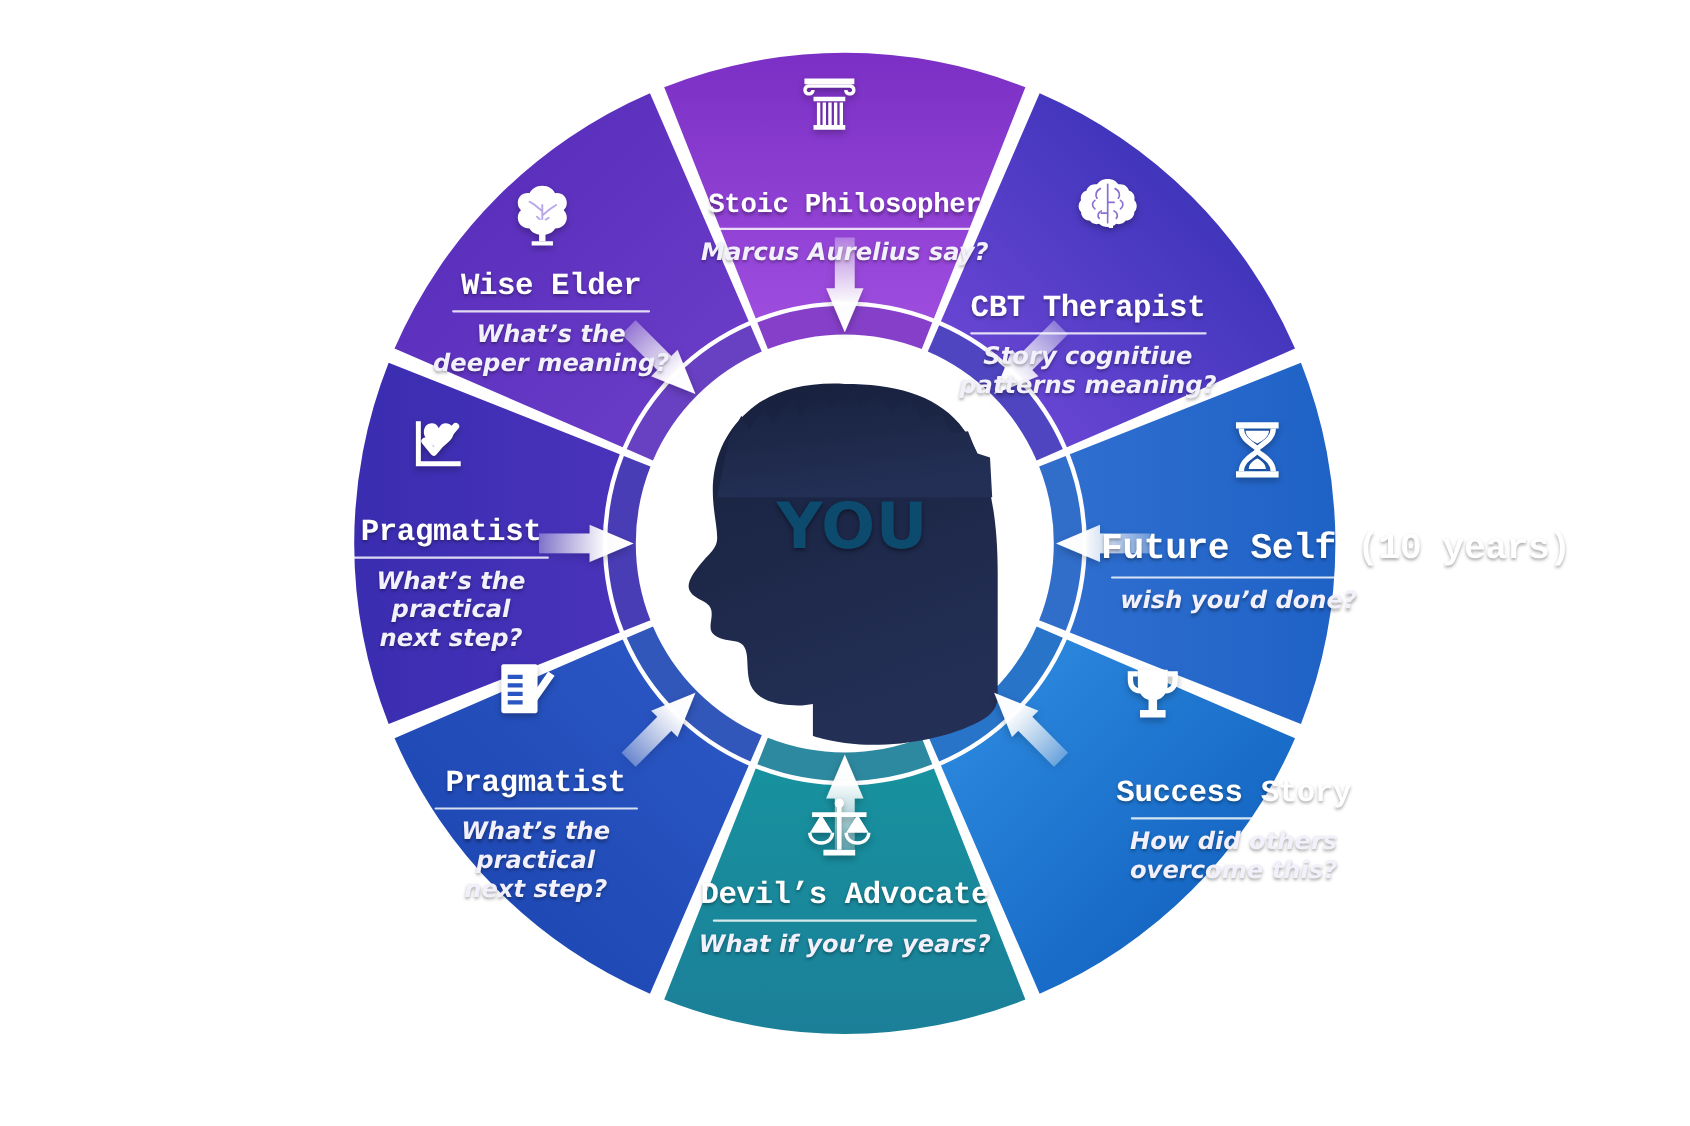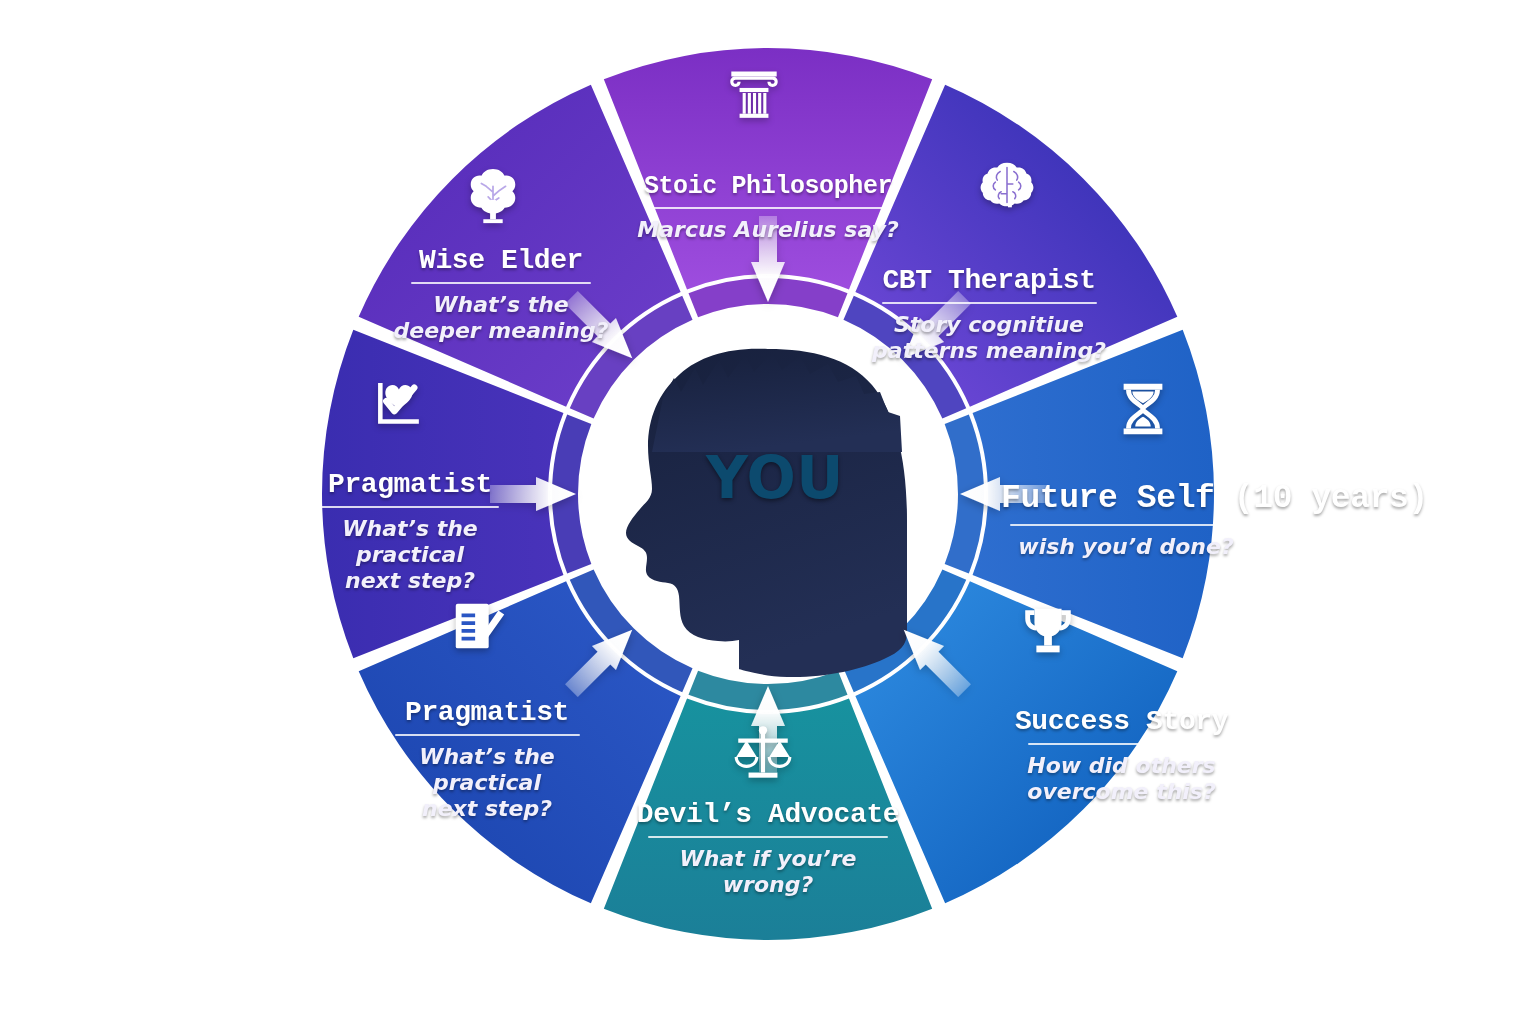--- a/index.html
+++ b/index.html
@@ -239,21 +239,21 @@
       </svg></div>
       <div class="seg-label" style="width: 215px; left: 971px; top: 707px; margin-left: 43px;"><div class="seg-title">Success Story</div><div class="seg-rule" style="width: 188px;"></div><div class="seg-q">How did others</div><div class="seg-q">overcome this?</div></div>
       <div class="seg-icon" style="left: 730px; top: 722px;"><svg width="66" height="66" viewBox="0 0 64 64">
         <circle fill="#ffffff" cx="32" cy="8" r="4"></circle>
         <path fill="#ffffff" d="M30 11h4v38h-4z"></path>
         <path fill="#ffffff" d="M8 16h48v4H8z"></path>
         <path fill="#ffffff" d="M6 34h20L16 18zM38 34h20L48 18z"></path>
         <path fill="none" stroke="#ffffff" stroke-width="3" d="M6 34c0 5 4 9 10 9s10-4 10-9M38 34c0 5 4 9 10 9s10-4 10-9"></path>
         <path fill="#ffffff" d="M18 49h28v5H18z"></path>
       </svg></div>
-      <div class="seg-label" style="width: 270px; left: 633px; top: 800px;"><div class="seg-title">Devil’s Advocate</div><div class="seg-rule" style="width: 240px;"></div><div class="seg-q">What if you’re wrong?</div></div>
+      <div class="seg-label" style="width: 270px; left: 633px; top: 800px;"><div class="seg-title">Devil’s Advocate</div><div class="seg-rule" style="width: 240px;"></div><div class="seg-q">What if you’re years?</div></div>
       <div class="seg-icon" style="left: 448px; top: 596px;"><svg width="62" height="62" viewBox="0 0 64 64">
         <rect fill="#ffffff" x="8" y="8" width="34" height="46" rx="2"></rect>
         <path fill="#2a56c4" d="M14 18h14v4H14zm0 8h14v4H14zm0 8h14v4H14zm0 8h14v4H14z"></path>
         <path fill="#ffffff" d="M30 36l9 10 19-27-6-4-14 20-4-5z"></path>
       </svg></div>
       <div class="seg-label" style="width: 215px; left: 379.5px; top: 698px;"><div class="seg-title">Pragmatist</div><div class="seg-rule" style="width: 185px;"></div><div class="seg-q">What’s the practical</div><div class="seg-q">next step?</div></div>
       <div class="seg-icon" style="left: 369px; top: 374px;"><svg width="58" height="58" viewBox="0 0 64 64">
         <path fill="#ffffff" d="M10 10h5v40h40v5H10z"></path>
         <path fill="#ffffff" d="M40 12c-3 0-6 2-7 5-1-3-4-5-7-5-5 0-8 4-8 9 0 9 15 17 15 17s15-8 15-17c0-5-3-9-8-9z"></path>
         <path fill="none" stroke="#ffffff" stroke-width="7" stroke-linecap="round" stroke-linejoin="round" d="M19 30l9 11 22-26"></path>

